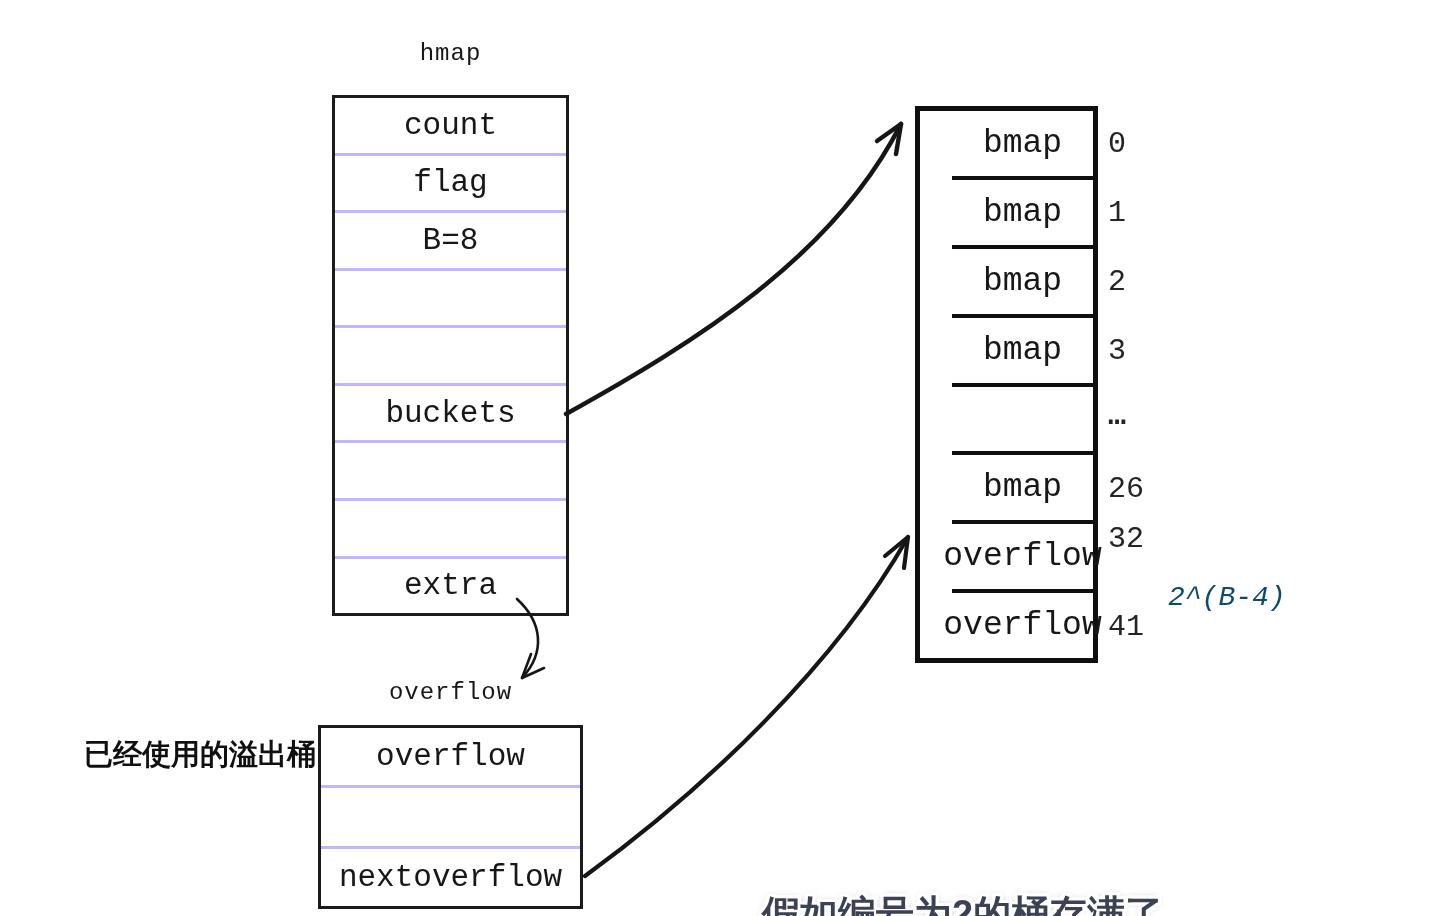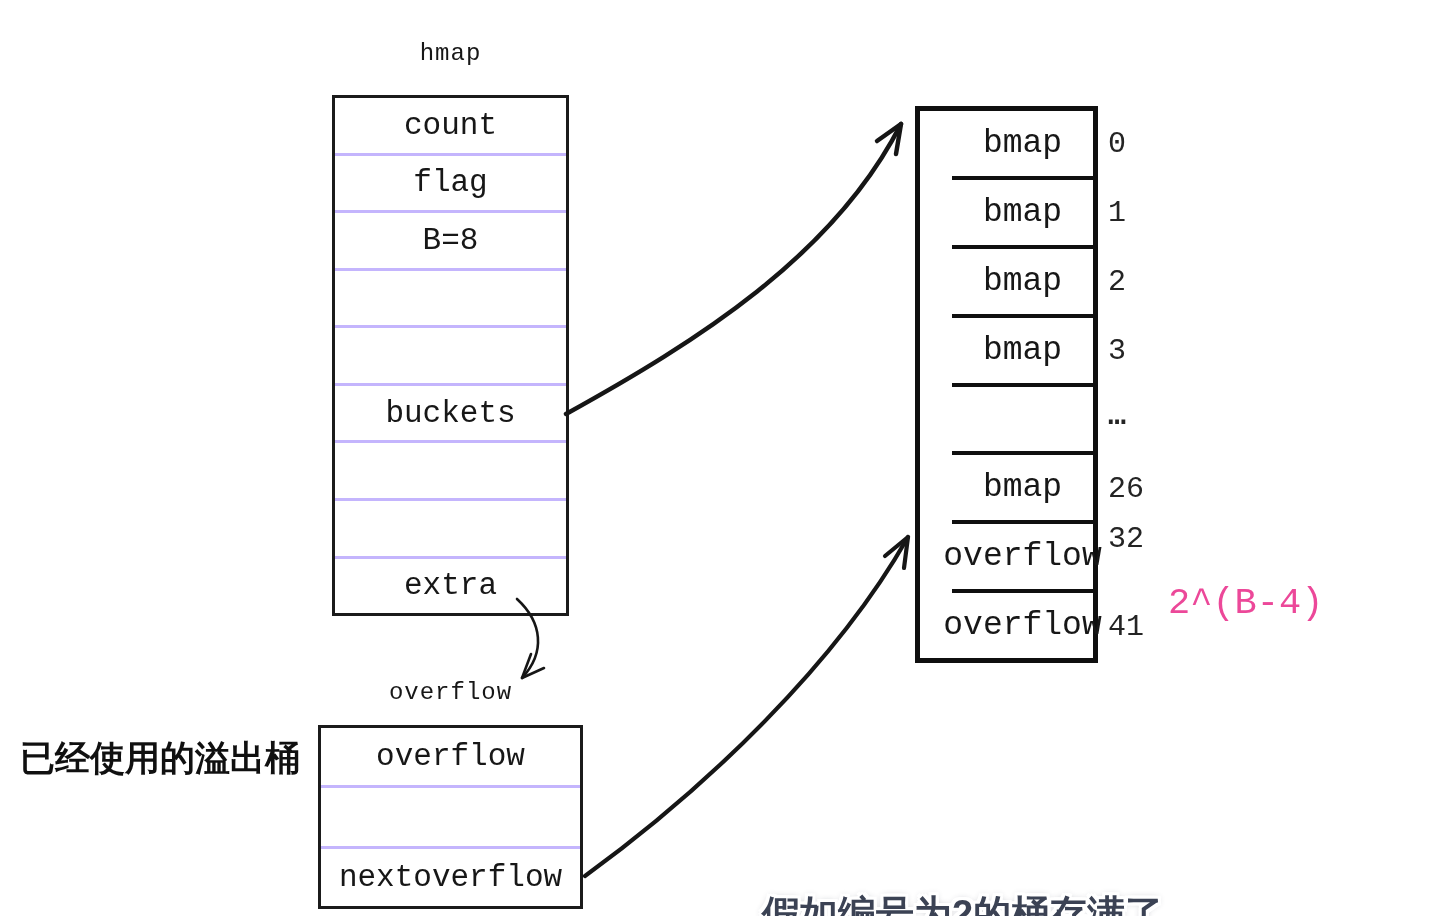--- a/index.html
+++ b/index.html
@@ -21,24 +21,24 @@
   .hmap-box{left:332px;top:95px;width:237px;height:521px;}
   .mapextra-title{left:318px;top:679px;width:265px;}
   .mapextra-box{left:318px;top:725px;width:265px;height:184px;}
   .bucket-box{left:915px;top:106px;width:183px;height:557px;border-width:5px;border-color:#0f0f0f;}
   .bucket-box .row{border-bottom-width:4px;border-bottom-color:#0f0f0f;font-size:33px;margin-left:32px;}
   .idx{
     position:absolute;left:1108px;height:65px;display:flex;align-items:center;
     font-size:30px;color:#242424;
   }
   .idx.dots{font-weight:700;letter-spacing:1px;}
-  .size-note{position:absolute;left:1168px;top:582px;font-size:37px;color:#ec4899;white-space:nowrap;}
+  .size-note{position:absolute;left:1168px;top:582px;font-size:28px;color:#0c4a6e;white-space:nowrap;font-style:italic;}
   .cn-label{
-    position:absolute;left:20px;width:296px;text-align:left;
-    font-size:35px;font-weight:700;color:#101010;
+    position:absolute;left:20px;width:296px;text-align:right;
+    font-size:29px;font-weight:700;color:#101010;
     font-family:"Liberation Serif","DejaVu Serif",serif;white-space:nowrap;
   }
   .cn-label-1{top:735px;}
   .cn-label-2{top:853px;}
   .caption{
     position:absolute;left:762px;top:889px;white-space:nowrap;
     font-size:38px;font-weight:700;color:#3b4254;letter-spacing:0px;
     font-family:"Liberation Sans","DejaVu Sans",sans-serif;
     text-shadow:
       -3px -3px 0 #fff, 0 -3px 0 #fff, 3px -3px 0 #fff,

